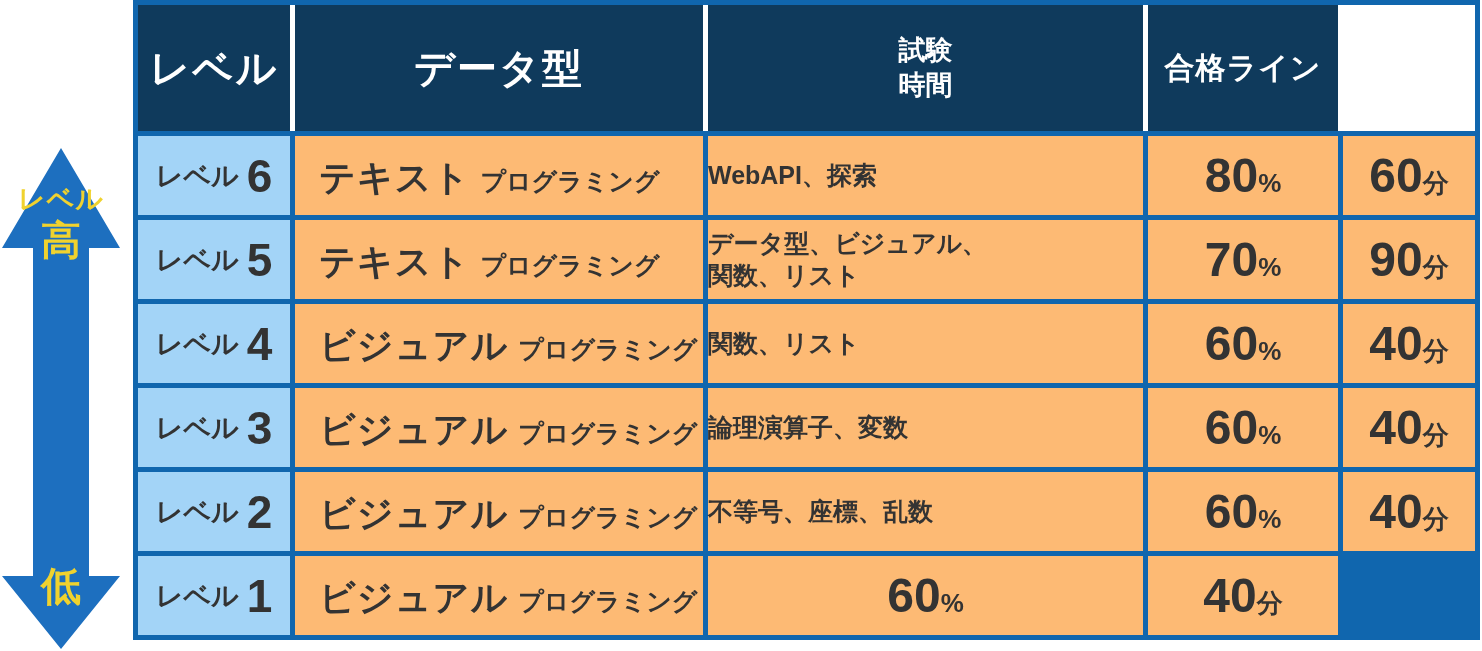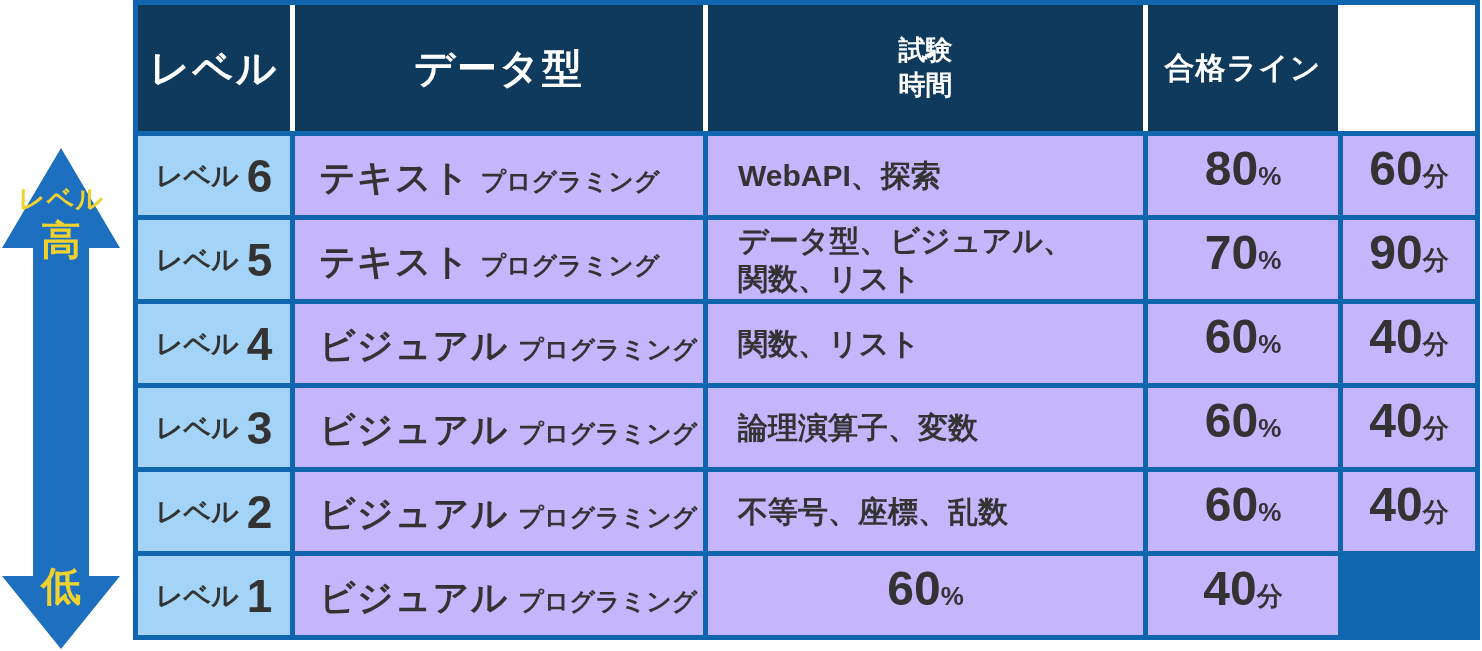--- a/index.html
+++ b/index.html
@@ -23,32 +23,32 @@
               column-gap:5px; background:#ffffff; }
   .hdr-cell { background:#0f3a5c; color:#ffffff; height:126px;
               display:flex; align-items:center; justify-content:center;
               font-weight:bold; text-align:center; }
   .hdr-cell.big   { font-size:40px; letter-spacing:2px; }
   .hdr-cell.mid   { font-size:30px; letter-spacing:1px; }
   .hdr-cell.small { font-size:27px; white-space:pre-line; line-height:1.3; }
 
   .body-grid { display:grid; grid-template-columns:152px 408px 435px 190px 132px;
                gap:5px; padding-top:5px; background:#1066ae; grid-auto-rows:79px; }
-  .cell { background:#c4b5fd; display:flex; align-items:center; color:#333333; }
+  .cell { background:#fdba74; display:flex; align-items:center; color:#333333; }
   .cell.level { background:#a3d4f7; justify-content:center; gap:8px; }
   .level-prefix { font-size:27px; font-weight:bold; color:#333; }
   .level-num    { font-size:46px; font-weight:bold; color:#333; }
   .cell.type { padding-left:24px; gap:10px; align-items:baseline;
                padding-top:18px; }
   .type-main { font-size:36px; font-weight:bold; letter-spacing:1px; }
   .type-sub  { font-size:25px; font-weight:bold; }
-  .cell.scope { padding-left:30px; font-size:30px; font-weight:bold;
+  .cell.scope { font-size:25px; font-weight:bold;
                 line-height:1.25; white-space:pre-line; }
   .cell.pass, .cell.time { justify-content:center; align-items:baseline;
-                           padding-top:5px; }
+                           padding-top:12px; }
   .num-big  { font-size:48px; font-weight:bold; }
   .num-unit { font-size:26px; font-weight:bold; }
 </style>
 </head>
 <body>
 
 <div class="stage">
 
   <div class="arrow-wrap">
     <svg width="122" height="503" viewBox="0 0 122 503">

